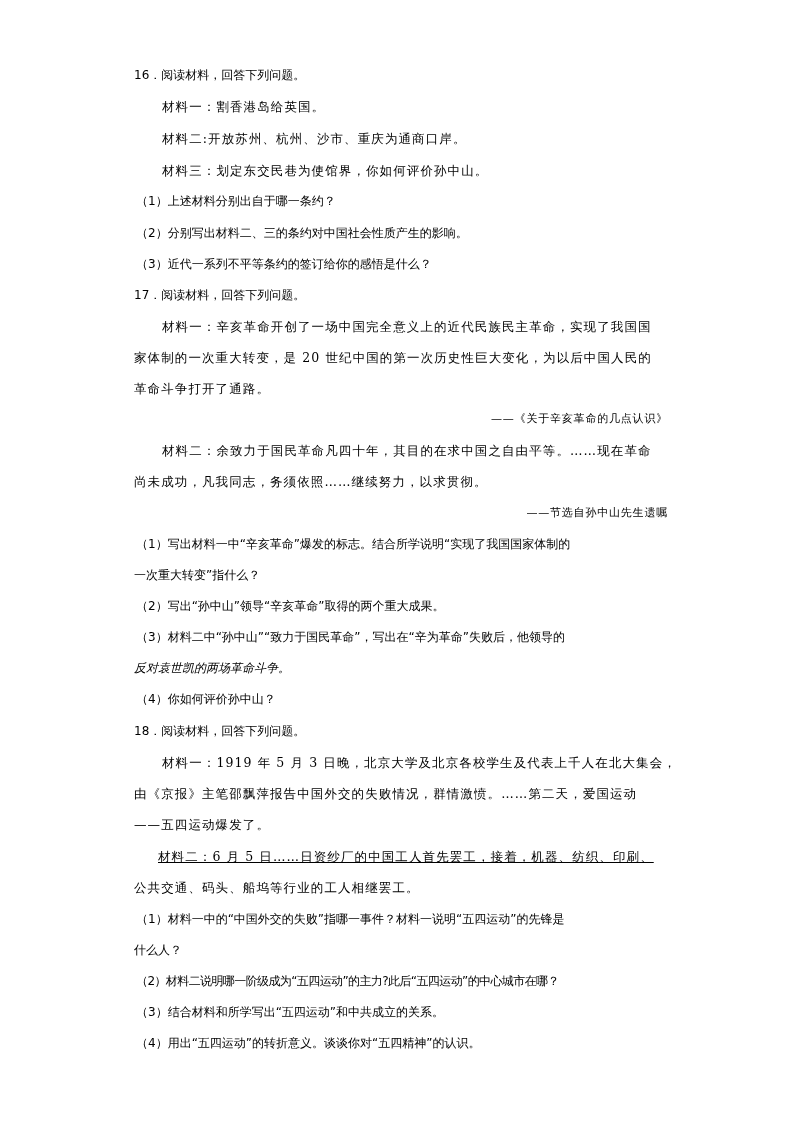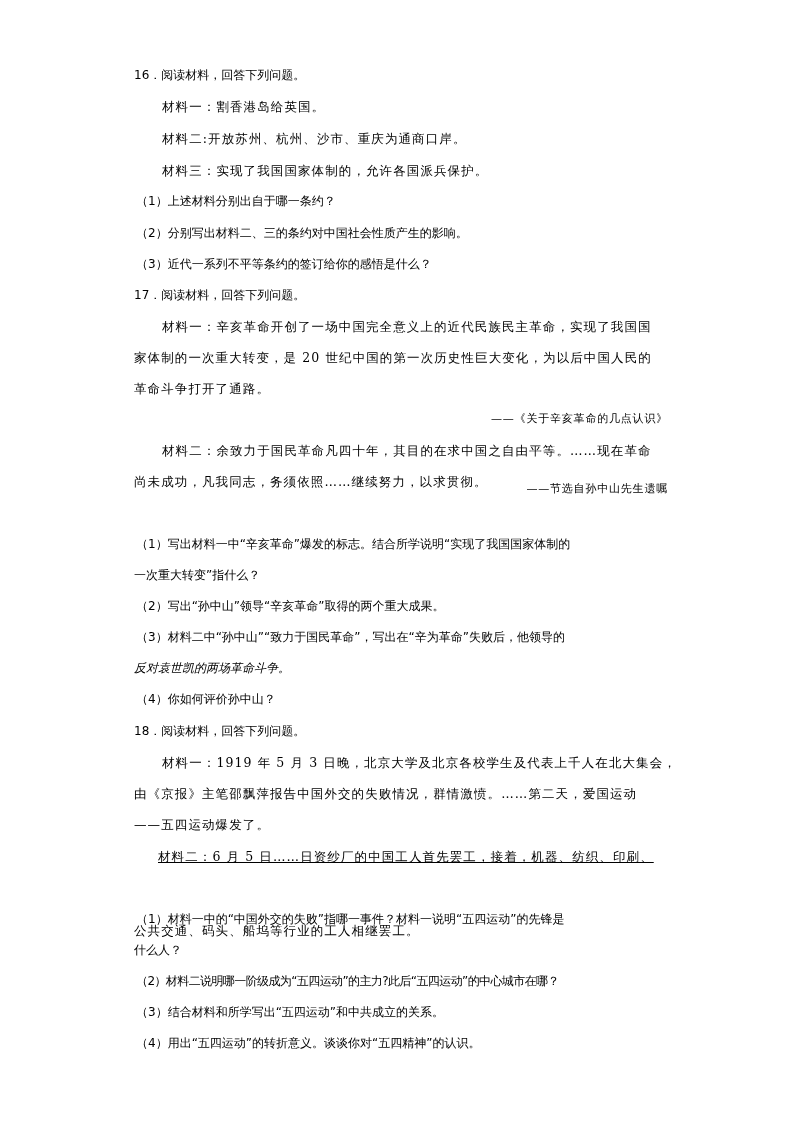--- a/index.html
+++ b/index.html
@@ -10,43 +10,43 @@
     .mat { font-family: "DejaVu Serif", serif; font-size: 12.5px; letter-spacing: 1.1px; }
     .src { font-family: "DejaVu Serif", serif; font-size: 11px; letter-spacing: 0.8px; }
     .right { text-align: right; }
   </style>
 </head>
 <body>
 
 <div class="line q" style="left:134px; top:66px;">16．阅读材料，回答下列问题。</div>
 <div class="line mat" style="left:162px; top:98px;">材料一：割香港岛给英国。</div>
 <div class="line mat" style="left:162px; top:130px;">材料二:开放苏州、杭州、沙市、重庆为通商口岸。</div>
-<div class="line mat" style="left:162px; top:162px;">材料三：实现了我国国家体制的，允许各国派兵保护。</div>
+<div class="line mat" style="left:162px; top:162px;">材料三：划定东交民巷为使馆界，你如何评价孙中山。</div>
 <div class="line q" style="left:136px; top:192px;">（1）上述材料分别出自于哪一条约？</div>
 <div class="line q" style="left:136px; top:224px;">（2）分别写出材料二、三的条约对中国社会性质产生的影响。</div>
 <div class="line q" style="left:136px; top:255px;">（3）近代一系列不平等条约的签订给你的感悟是什么？</div>
 
 <div class="line q" style="left:134px; top:286px;">17．阅读材料，回答下列问题。</div>
 <div class="line mat" style="left:162px; top:318px;">材料一：辛亥革命开创了一场中国完全意义上的近代民族民主革命，实现了我国国</div>
 <div class="line mat" style="left:134px; top:349px;">家体制的一次重大转变，是 20 世纪中国的第一次历史性巨大变化，为以后中国人民的</div>
 <div class="line mat" style="left:134px; top:380px;">革命斗争打开了通路。</div>
 <div class="line src right" style="right:126px; top:410px;">——《关于辛亥革命的几点认识》</div>
 <div class="line mat" style="left:162px; top:442px;">材料二：余致力于国民革命凡四十年，其目的在求中国之自由平等。……现在革命</div>
 <div class="line mat" style="left:134px; top:473px;">尚未成功，凡我同志，务须依照……继续努力，以求贯彻。</div>
-<div class="line src right" style="right:126px; top:480px;">——节选自孙中山先生遗嘱</div>
+<div class="line src right" style="right:126px; top:504px;">——节选自孙中山先生遗嘱</div>
 <div class="line q" style="left:136px; top:535px;">（1）写出材料一中“辛亥革命”爆发的标志。结合所学说明“实现了我国国家体制的</div>
 <div class="line q" style="left:134px; top:566px;">一次重大转变”指什么？</div>
 <div class="line q" style="left:136px; top:597px;">（2）写出“孙中山”领导“辛亥革命”取得的两个重大成果。</div>
 <div class="line q" style="left:136px; top:628px;">（3）材料二中“孙中山”“致力于国民革命”，写出在“辛为革命”失败后，他领导的</div>
 <div class="line q" style="left:134px; top:659px;font-style:italic;">反对袁世凯的两场革命斗争。</div>
 <div class="line q" style="left:136px; top:690px;">（4）你如何评价孙中山？</div>
 
 <div class="line q" style="left:134px; top:722px;">18．阅读材料，回答下列问题。</div>
 <div class="line mat" style="left:162px; top:754px;">材料一：1919 年 5 月 3 日晚，北京大学及北京各校学生及代表上千人在北大集会，</div>
 <div class="line mat" style="left:134px; top:785px;">由《京报》主笔邵飘萍报告中国外交的失败情况，群情激愤。……第二天，爱国运动</div>
 <div class="line mat" style="left:134px; top:816px;">——五四运动爆发了。</div>
 <div class="line mat" style="left:158px; top:848px;text-decoration:underline;">材料二：6 月 5 日……日资纱厂的中国工人首先罢工，接着，机器、纺织、印刷、</div>
-<div class="line mat" style="left:134px; top:922px;">公共交通、码头、船坞等行业的工人相继罢工。</div>
+<div class="line mat" style="left:134px; top:879px;">公共交通、码头、船坞等行业的工人相继罢工。</div>
 <div class="line q" style="left:136px; top:910px;">（1）材料一中的“中国外交的失败”指哪一事件？材料一说明“五四运动”的先锋是</div>
 <div class="line q" style="left:134px; top:941px;">什么人？</div>
 <div class="line q" style="left:136px; top:972px; letter-spacing:-0.6px;">（2）材料二说明哪一阶级成为“五四运动”的主力?此后“五四运动”的中心城市在哪？</div>
 <div class="line q" style="left:136px; top:1003px;">（3）结合材料和所学写出“五四运动”和中共成立的关系。</div>
 <div class="line q" style="left:136px; top:1034px;">（4）用出“五四运动”的转折意义。谈谈你对“五四精神”的认识。</div>
 
 </body></html>

